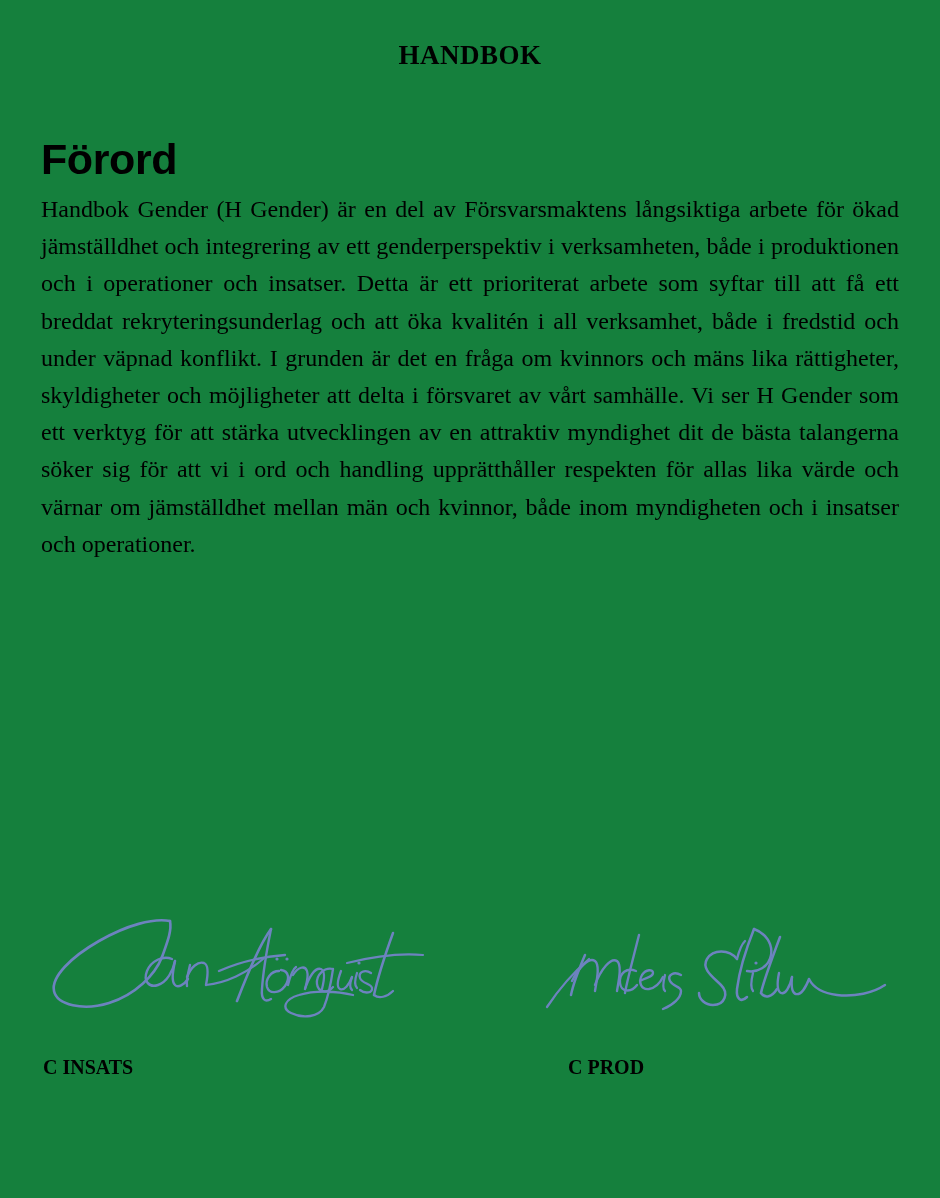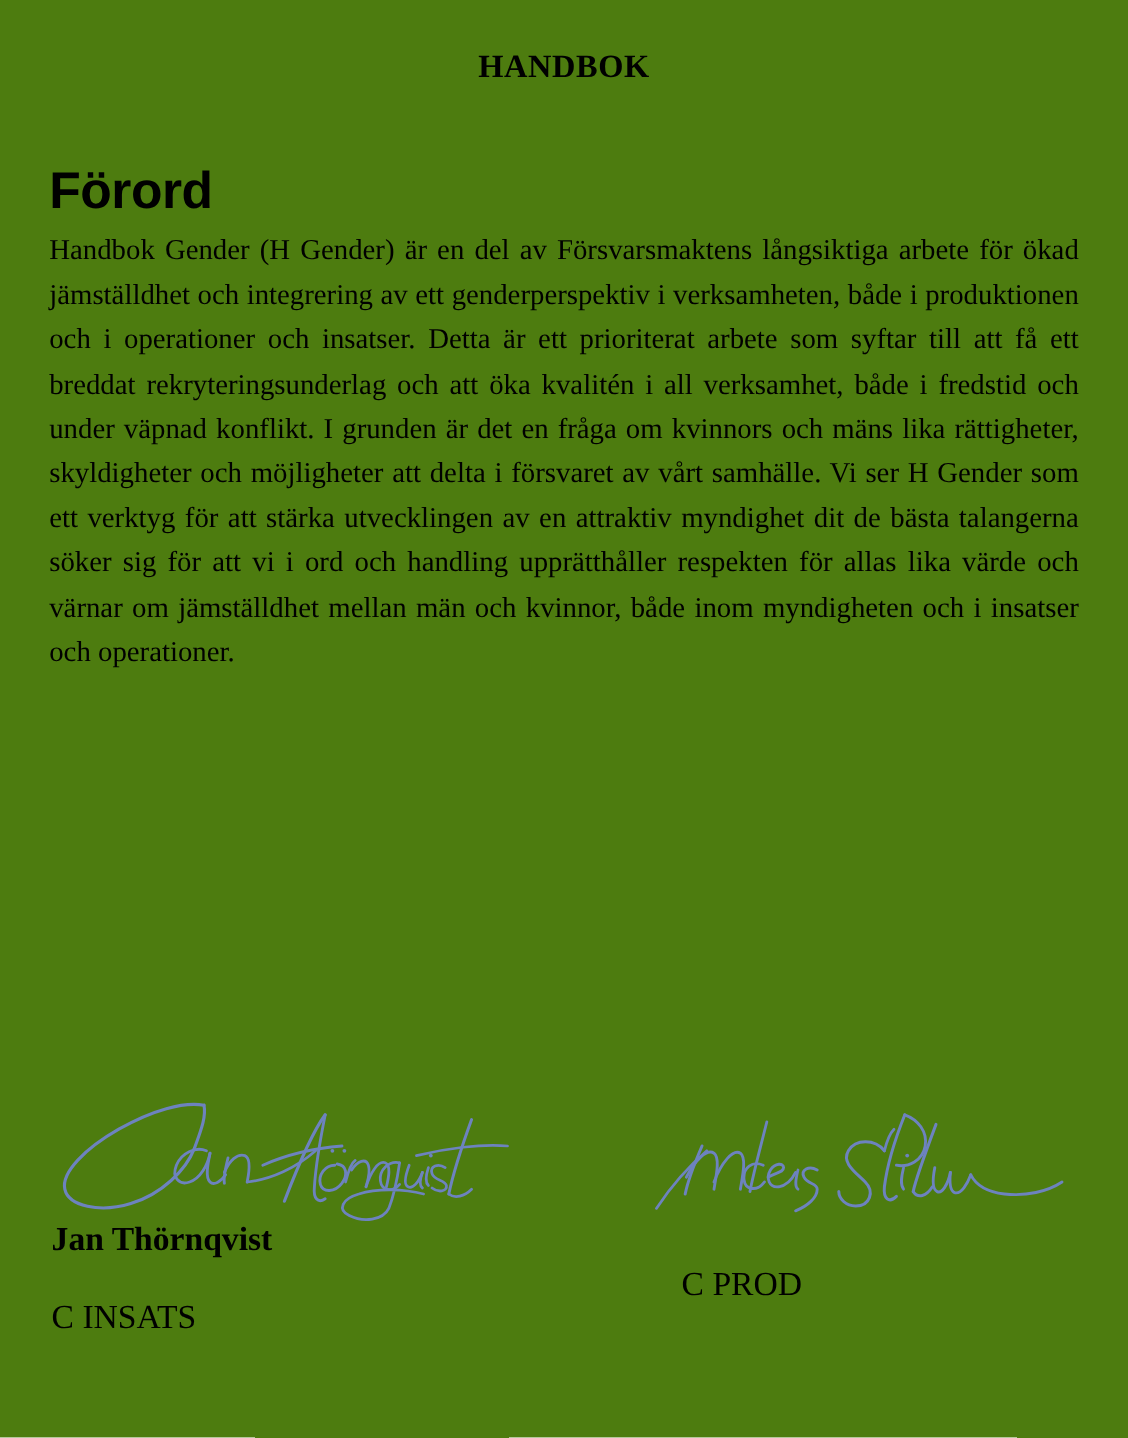--- a/index.html
+++ b/index.html
@@ -5,21 +5,21 @@
   html, body {
     margin: 0;
     padding: 0;
     background: #ffffff;
   }
 
   #page {
     position: relative;
     width: 940px;
     height: 1198px;
-    background: #4d7c0f;
+    background: #15803d;
     overflow: hidden;
     font-family: "Liberation Serif", "DejaVu Serif", serif;
     color: #000000;
   }
 
   
   .running-head {
     position: absolute;
     left: 0;
     top: 42px;
@@ -100,22 +100,22 @@
     line-height: 1;
     white-space: nowrap;
   }
 
   .sig-col--left  .sig-name { padding-left: 2px; }
   .sig-col--right .sig-name { padding-left: 27px; }
 
   .sig-title {
     margin-top: 37px;
     font-family: "Liberation Serif", "DejaVu Serif", serif;
-    font-weight: normal;
-    font-size: 28px;
+    font-weight: bold;
+    font-size: 20px;
     line-height: 1;
     white-space: nowrap;
   }
 
   .sig-col--left  .sig-title { padding-left: 2px; }
   .sig-col--right .sig-title { padding-left: 27px; }
 </style>
 </head>
 <body>
 
@@ -167,21 +167,20 @@
           <path d="M316 58 C314 64 313 70 316 73" stroke-width="2.3"></path>
           <circle cx="318" cy="48" r="1.6" fill="#6d83bf" stroke="none"></circle>
 
           <path d="M330 58 C324 54 317 57 319 63 C321 69 330 68 331 73 C332 78 324 79 319 75" stroke-width="2.3"></path>
 
           <path d="M352 18 C344 40 336 66 333 80" stroke-width="2.5"></path>
           <path d="M306 48 C330 42 360 38 382 40" stroke-width="2.2"></path>
           <path d="M333 80 C338 84 346 82 352 76" stroke-width="2.3"></path>
         </svg>
       </span>
-      <div class="sig-name">Jan Thörnqvist</div>
       <div class="sig-title">C INSATS</div>
     </div>
 
     <div class="sig-col sig-col--right">
       <span class="sig-ink">
         <svg width="360" height="105" viewBox="0 0 360 105" xmlns="http://www.w3.org/2000/svg" fill="none" stroke="#6d83bf" stroke-linecap="round" stroke-linejoin="round">
 
           <path d="M6 92 C18 74 34 56 48 44" stroke-width="2.3"></path>
 
           <path d="M44 40 C38 54 32 70 30 80" stroke-width="2.5"></path>

